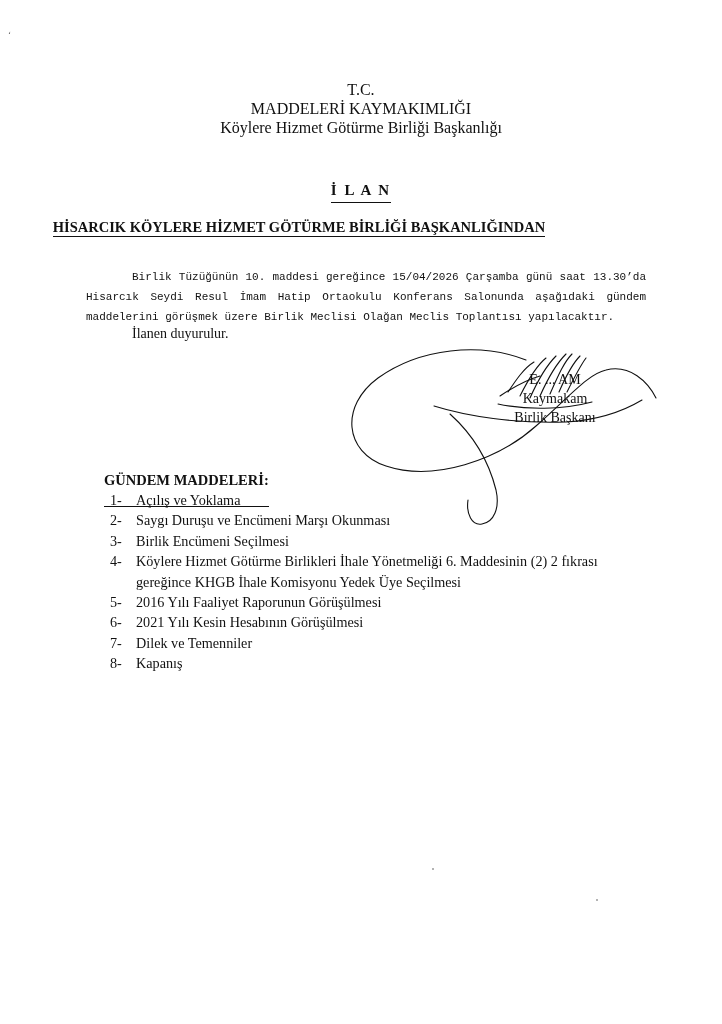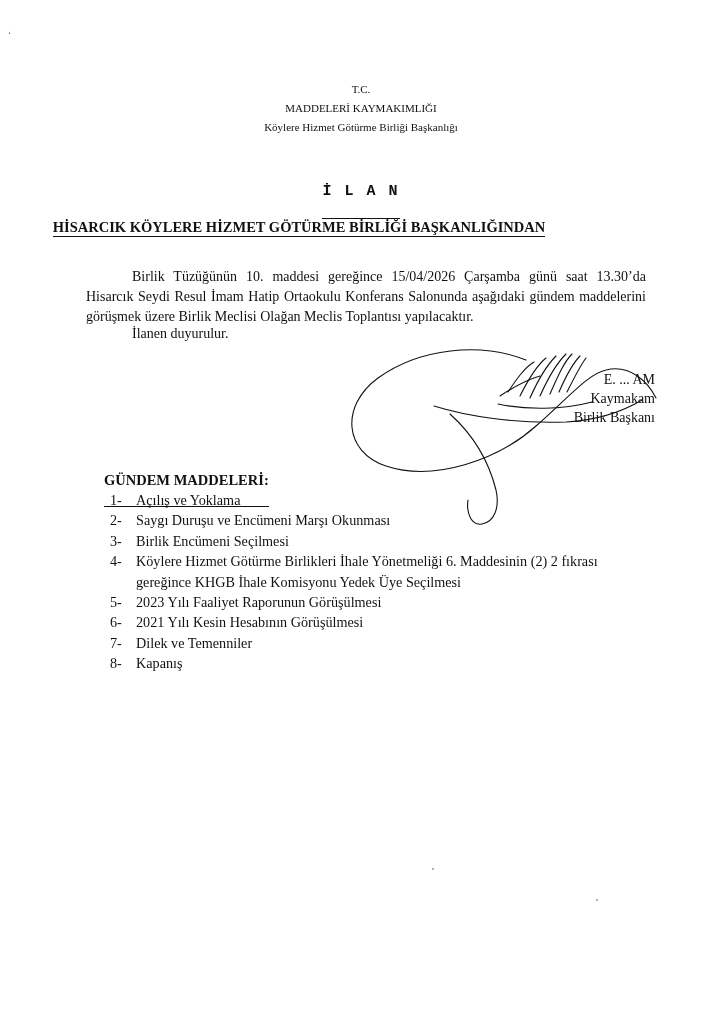--- a/index.html
+++ b/index.html
@@ -29,63 +29,63 @@
     font-size: 9px;
     color: #555;
     line-height: 1;
   }
   .header-block {
     position: absolute;
     top: 80px;
     left: 0;
     width: 722px;
     text-align: center;
-    font-size: 11px;
+    font-size: 16px;
     line-height: 19px;
   }
   .header-block div {
     white-space: nowrap;
   }
   .ilan-title {
     position: absolute;
     top: 182px;
     left: 0;
     width: 722px;
     text-align: center;
     font-size: 15px;
     font-weight: bold;
     letter-spacing: 2px;
   }
   .ilan-title span {
     border-bottom: 1.3px solid #111;
-    padding-bottom: 18px;
-    font-family: Liberation Mono, monospace;
+    padding-bottom: 4px;
   }
   .from-line {
     position: absolute;
     top: 219px;
     left: 0;
     width: 598px;
     text-align: center;
     font-size: 14.5px;
     font-weight: bold;
   }
   .from-line span {
     border-bottom: 1.3px solid #111;
     padding-bottom: 1px;
   }
   .body-par {
     position: absolute;
     top: 267px;
     left: 86px;
     width: 560px;
-    font-size: 14px;
+    font-size: 11px;
     line-height: 20px;
     text-align: justify;
     text-justify: inter-word;
+    font-family: Liberation Mono, monospace;
   }
   .body-par .indent {
     display: inline-block;
     width: 46px;
   }
   .body-par2 {
     position: absolute;
     top: 324px;
     left: 86px;
     width: 560px;
@@ -94,21 +94,21 @@
   }
   .body-par2 .indent {
     display: inline-block;
     width: 46px;
   }
   .sign-block {
     position: absolute;
     top: 370px;
     left: 455px;
     width: 200px;
-    text-align: right;
+    text-align: center;
     font-size: 14px;
     line-height: 19px;
   }
   .signature {
     position: absolute;
     top: 300px;
     left: 330px;
     width: 330px;
     height: 230px;
     pointer-events: none;
@@ -224,21 +224,21 @@
     </div>
 
     <div class="agenda-item">
       <span class="agenda-num">4-</span>
       <span class="agenda-text">Köylere Hizmet Götürme Birlikleri İhale Yönetmeliği 6. Maddesinin (2) 2 fıkrası</span>
     </div>
     <div class="agenda-cont">gereğince  KHGB İhale Komisyonu Yedek Üye Seçilmesi</div>
 
     <div class="agenda-item">
       <span class="agenda-num">5-</span>
-      <span class="agenda-text">2023 Yılı Faaliyet Raporunun Görüşülmesi</span>
+      <span class="agenda-text">2016 Yılı Faaliyet Raporunun Görüşülmesi</span>
     </div>
 
     <div class="agenda-item">
       <span class="agenda-num">6-</span>
       <span class="agenda-text">2021 Yılı Kesin Hesabının Görüşülmesi</span>
     </div>
 
     <div class="agenda-item">
       <span class="agenda-num">7-</span>
       <span class="agenda-text">Dilek ve Temenniler</span>

